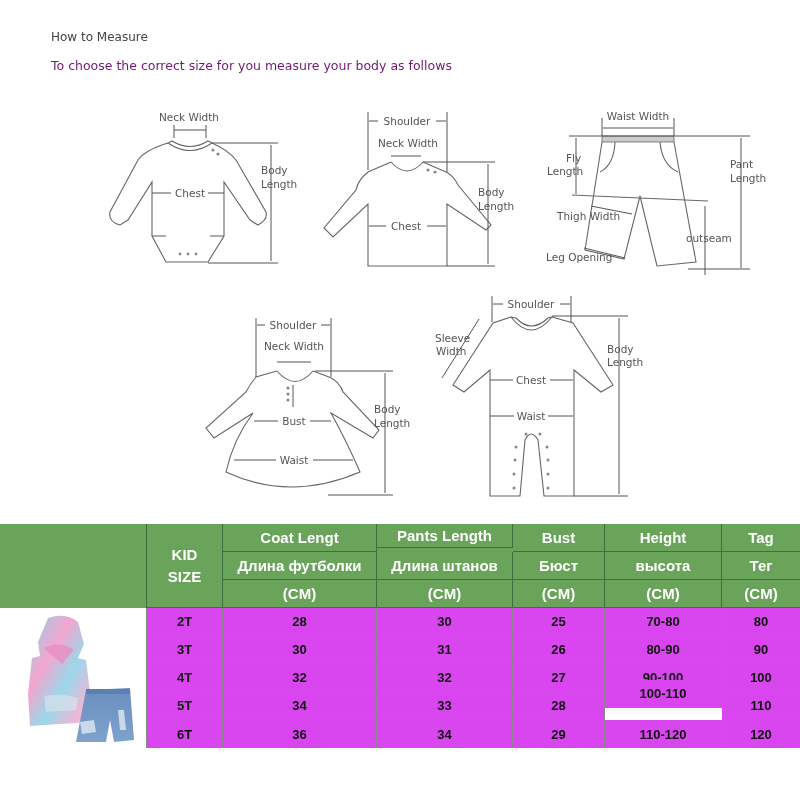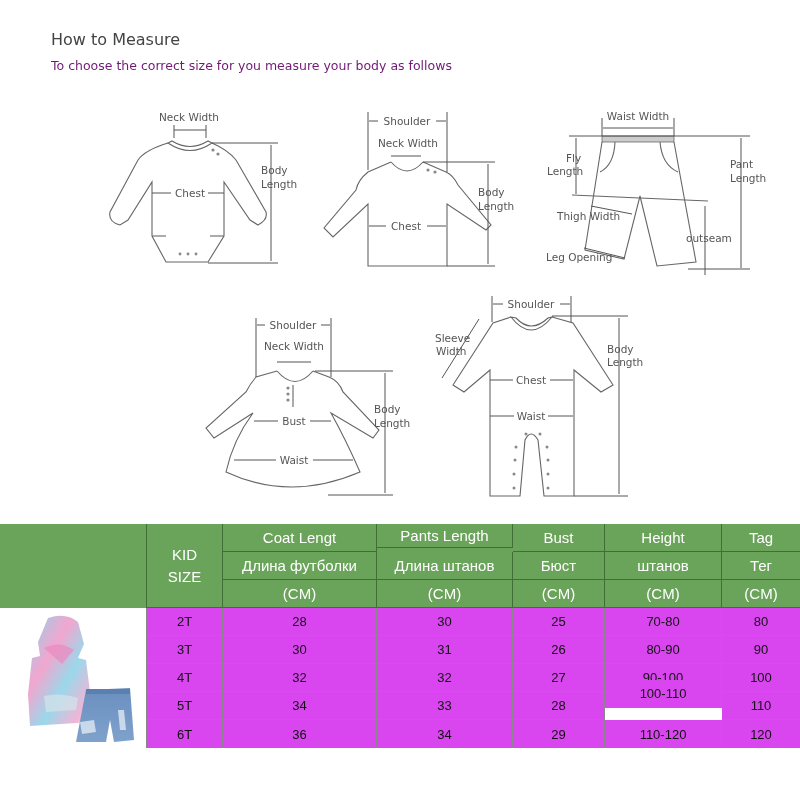--- a/index.html
+++ b/index.html
@@ -1,33 +1,33 @@
 <!DOCTYPE html>
 <html><head>
 <meta charset="utf-8">
 <style>
   * { box-sizing: border-box; margin: 0; padding: 0; }
   html, body { width: 800px; height: 800px; background: #ffffff; overflow: hidden; }
   body { position: relative; font-family: "DejaVu Sans", sans-serif; color: #333; }
 
-  .title { position: absolute; left: 51px; top: 30px; font-size: 16px; color: #444; font-family: "DejaVu Sans", sans-serif; }
+  .title { position: absolute; left: 51px; top: 30px; font-size: 12px; color: #444; font-family: "DejaVu Sans", sans-serif; }
   .subtitle { position: absolute; left: 51px; top: 58px; font-size: 12.5px; color: #701a75; }
 
   .diagram { position: absolute; padding-left: 28px; }
   .diagram svg { overflow: visible; }
   .lbl { font-family: "DejaVu Sans", sans-serif; font-size: 10.5px; fill: #555; }
   .ln { stroke: #666; stroke-width: 1.1; fill: none; }
   .ar { stroke: #555; stroke-width: 1; fill: none; }
   .dot { fill: #888; }
 
   
   .size-table { position: absolute; left: 0; top: 524px; width: 800px; }
   .hdr { position: absolute; background: #6aa35a; }
   .cell { position: absolute; display: flex; align-items: center; justify-content: center; text-align: center;
-          font-family: "Liberation Sans", sans-serif; font-weight: normal; }
+          font-family: "Liberation Sans", sans-serif; font-weight: bold; }
   .hcell { color: #ffffff; font-size: 15px; border-right: 1px solid #3f6e36; border-bottom: 1px solid #3f6e36; }
   .dcell { color: #111; font-size: 13px; border-right: 1.5px solid #888; border-bottom: 1.5px solid #888; background: #d946ef; }
   .dcell.last-row { border-bottom: none; }
   .product { position: absolute; left: 14px; top: 614px; width: 124px; height: 132px; }
 </style>
 </head>
 <body>
 
 <div class="title">How to Measure</div>
 <div class="subtitle">To choose the correct size for you measure your body as follows</div>
@@ -202,21 +202,21 @@
 
   <div class="cell hcell" style="left:377px;top:0;width:136px;height:24px;">Pants Length</div>
   <div class="cell hcell" style="left:377px;top:28px;width:136px;height:28px;">Длина штанов</div>
   <div class="cell hcell" style="left:377px;top:56px;width:136px;height:28px;">(CM)</div>
 
   <div class="cell hcell" style="left:513px;top:0;width:92px;height:28px;">Bust</div>
   <div class="cell hcell" style="left:513px;top:28px;width:92px;height:28px;">Бюст</div>
   <div class="cell hcell" style="left:513px;top:56px;width:92px;height:28px;">(CM)</div>
 
   <div class="cell hcell" style="left:605px;top:0;width:117px;height:28px;">Height</div>
-  <div class="cell hcell" style="left:605px;top:28px;width:117px;height:28px;">штанов</div>
+  <div class="cell hcell" style="left:605px;top:28px;width:117px;height:28px;">высота</div>
   <div class="cell hcell" style="left:605px;top:56px;width:117px;height:28px;">(CM)</div>
 
   <div class="cell hcell" style="left:722px;top:0;width:78px;height:28px;border-right:none;">Tag</div>
   <div class="cell hcell" style="left:722px;top:28px;width:78px;height:28px;border-right:none;">Тег</div>
   <div class="cell hcell" style="left:722px;top:56px;width:78px;height:28px;border-right:none;">(CM)</div>
 
   <div class="cell" style="left:0;top:84px;width:147px;height:140px;border-right:1.5px solid #888;background:#fff;"></div>
 
   <div class="cell dcell" style="left:147px;top:84px;width:76px;height:28px;">2T</div>
   <div class="cell dcell" style="left:223px;top:84px;width:154px;height:28px;">28</div>

